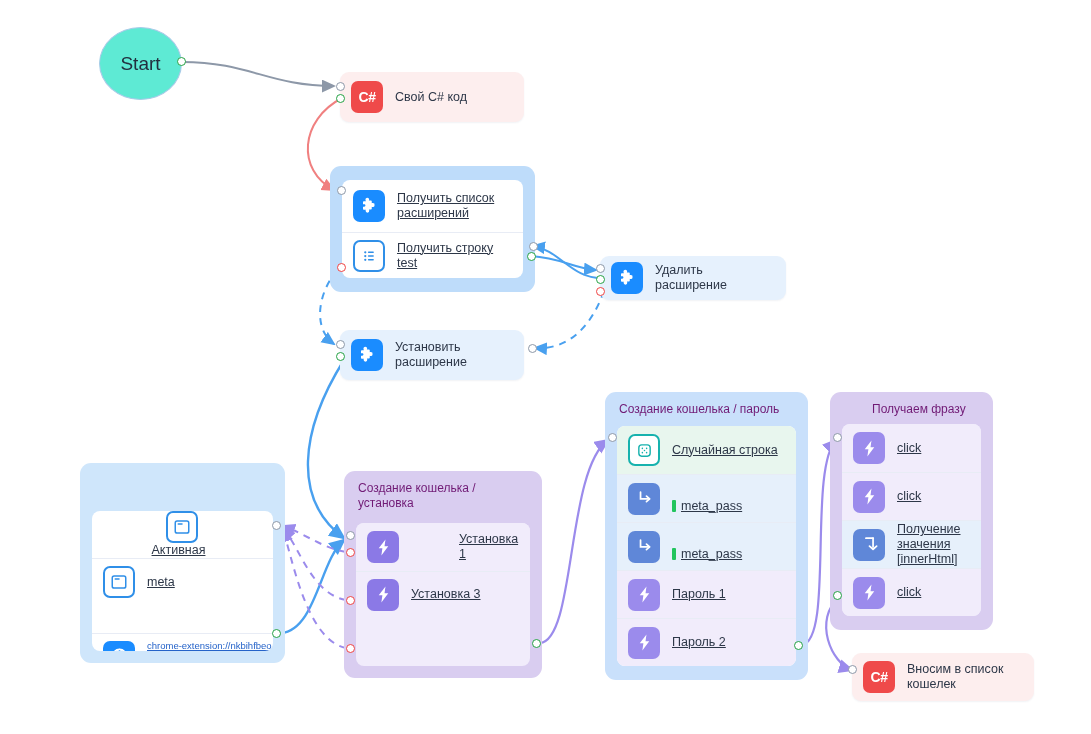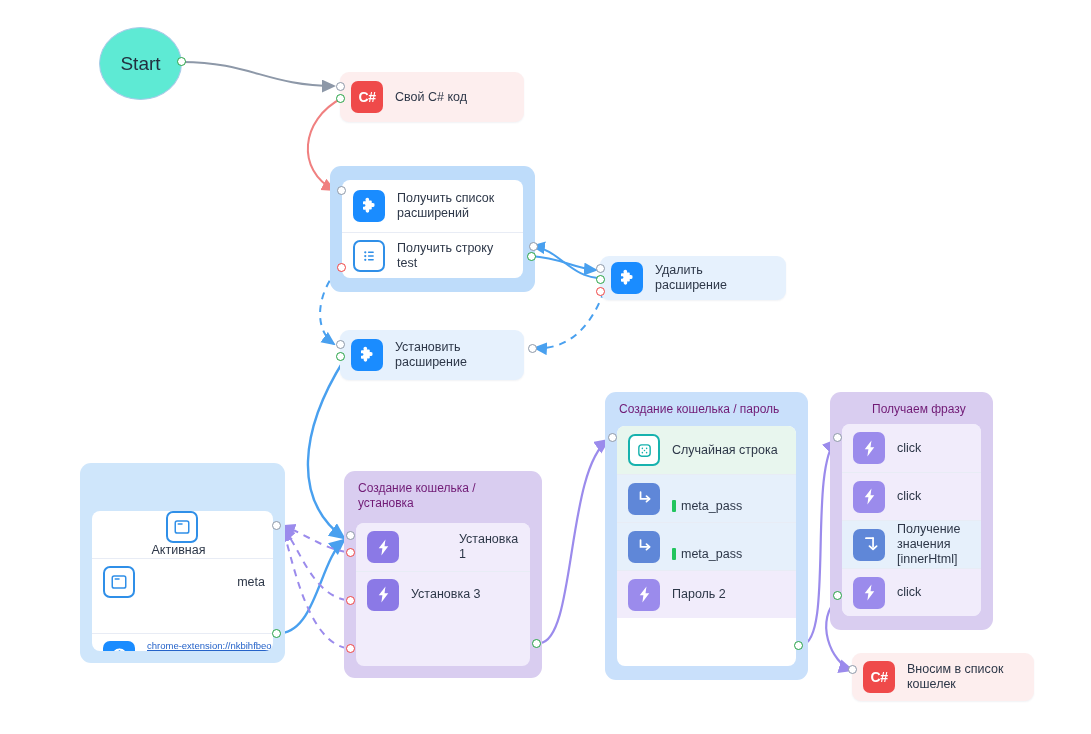--- a/index.html
+++ b/index.html
@@ -51,21 +51,21 @@
     display:flex;align-items:center;
     box-sizing:border-box;
     position:relative;
   }
   .row+.row{border-top:1px solid #e8ecf5;}
   .row .ico{
     width:32px;height:32px;border-radius:7px;flex:0 0 32px;
     display:flex;align-items:center;justify-content:center;
     margin:0 12px 0 11px;
   }
-  .row .lbl{font-size:12.5px;color:#2d3748;line-height:15px;white-space:pre-line;padding-right:8px;}
+  .row .lbl{font-size:12.5px;color:#2d3748;line-height:15px;white-space:pre-line;padding-right:8px;text-decoration:underline;}
 
   
   .ico-csharp{background:#ef4a4a;color:#fff;font-weight:bold;font-size:14px;
               font-family:"Liberation Sans",sans-serif;letter-spacing:-.5px;}
   .ico-blue{background:#1a8cff;}
   .ico-bluelite{background:#ffffff;border:2px solid #2f8fe8;box-sizing:border-box;}
   .ico-purple{background:#8b79e6;}
   .ico-purple2{background:#9b8bec;}
   .ico-indigo{background:#5f87d8;}
   .ico-teal{background:#ffffff;border:2.5px solid #17b2ae;box-sizing:border-box;}
@@ -214,21 +214,21 @@
     <div class="stack" style="top:48px;height:140px;">
       <div class="row" style="height:47px;flex-direction:column;">
         <div class="ico ico-bluelite">
           <svg width="18" height="18" viewBox="0 0 24 24">
             <rect x="3" y="4" width="18" height="16" rx="2.5" fill="none" stroke="#2f8fe8" stroke-width="2"></rect>
             <rect x="6" y="7" width="7" height="2" rx="1" fill="#2f8fe8"></rect>
           </svg>
         </div>
         <div class="lbl">Активная</div>
       </div>
-      <div class="row" style="height:47px;justify-content:space-between;">
+      <div class="row" style="height:47px;">
         <div class="ico ico-bluelite">
           <svg width="18" height="18" viewBox="0 0 24 24">
             <rect x="3" y="4" width="18" height="16" rx="2.5" fill="none" stroke="#2f8fe8" stroke-width="2"></rect>
             <rect x="6" y="7" width="7" height="2" rx="1" fill="#2f8fe8"></rect>
           </svg>
         </div>
         <div class="lbl">meta</div>
       </div>
       <div class="row" style="height:46px;margin-top:28px;">
         <div class="ico ico-blue">
@@ -310,20 +310,28 @@
         <div class="lbl">
           <span class="varmark"></span><span>meta_pass</span>
         </div>
       </div>
       <div class="row" style="height:48px;background:#f1ecfb;">
         <div class="ico ico-purple2">
           <svg width="19" height="19" viewBox="0 0 24 24">
               <path fill="#fff" d="M14.5 2L6 13h4.6l-1.3 9L18 10.5h-4.7z"></path>
             </svg>
         </div>
+        <div class="lbl">Пароль 1</div>
+      </div>
+      <div class="row" style="height:48px;background:#f1ecfb;">
+        <div class="ico ico-purple2">
+          <svg width="19" height="19" viewBox="0 0 24 24">
+              <path fill="#fff" d="M14.5 2L6 13h4.6l-1.3 9L18 10.5h-4.7z"></path>
+            </svg>
+        </div>
         <div class="lbl">Пароль 2</div>
       </div>
     </div>
   </div>
   <div class="port in" style="left:608px;top:433px;"></div>
   <div class="port out" style="left:794px;top:641px;"></div>
 
   <div class="group" style="left:830px;top:392px;width:163px;height:238px;background:#d9cdf0;padding-left:28px;">
     <div class="gtitle">Получаем фразу</div>
     <div class="stack" style="top:32px;height:192px;background:#f1ecfb;">

